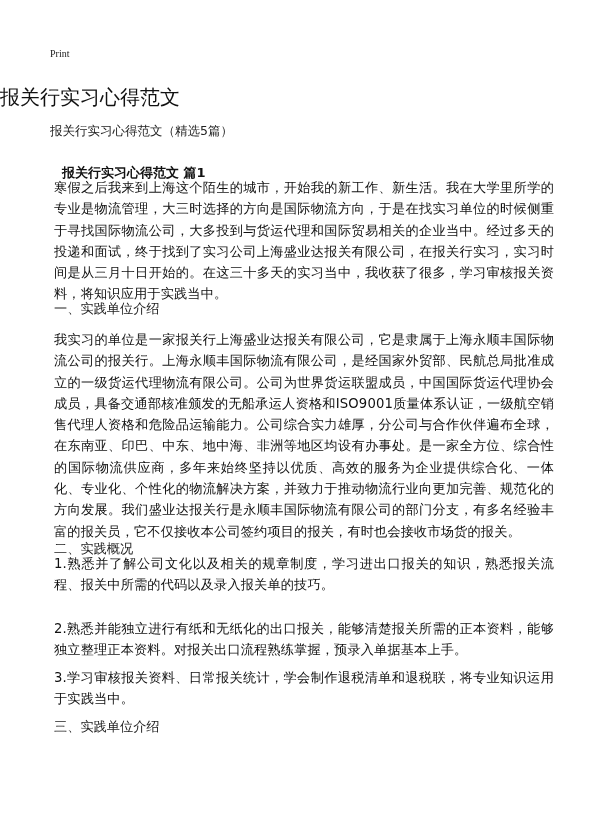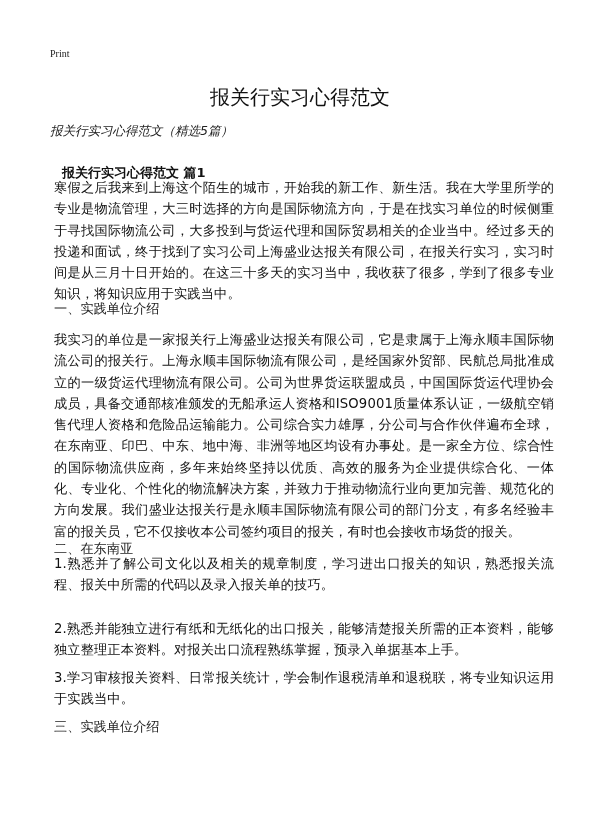--- a/index.html
+++ b/index.html
@@ -8,26 +8,26 @@
       font-family: "DejaVu Sans", "Liberation Sans", sans-serif;
       color: #111111;
     }
     .print-label {
       position: absolute; left: 50px; top: 48px;
       font-family: "Liberation Serif", "DejaVu Serif", serif;
       font-size: 10px; color: #222;
     }
     .doc-title {
       position: absolute; left: 0; width: 600px; top: 84px;
-      text-align: center; font-size: 20px; font-weight: normal; color: #111;
+      font-size: 20px; font-weight: normal; color: #111;
       margin: 0; letter-spacing: 0px;
     }
     .doc-subtitle {
       position: absolute; left: 50px; top: 123px;
-      font-size: 12.5px; color: #222; font-style: italic;
+      font-size: 12.5px; color: #222;
     }
     .section-heading {
       position: absolute; left: 50px; top: 152px;
       font-size: 13px; font-weight: bold; color: #111; margin: 12px;
     }
     .para {
       position: absolute; left: 54px; width: 500px;
       font-size: 13.2px; line-height: 21.3px; color: #111;
       letter-spacing: 0.15px; margin: 0;
       text-align: justify;
@@ -41,27 +41,27 @@
 <body>
 
 <div class="print-label">Print</div>
 
 <h1 class="doc-title">报关行实习心得范文</h1>
 
 <div class="doc-subtitle">报关行实习心得范文（精选5篇）</div>
 
 <h2 class="section-heading">报关行实习心得范文 篇1</h2>
 
-<p class="para" style="top:177px;">寒假之后我来到上海这个陌生的城市，开始我的新工作、新生活。我在大学里所学的专业是物流管理，大三时选择的方向是国际物流方向，于是在找实习单位的时候侧重于寻找国际物流公司，大多投到与货运代理和国际贸易相关的企业当中。经过多天的投递和面试，终于找到了实习公司上海盛业达报关有限公司，在报关行实习，实习时间是从三月十日开始的。在这三十多天的实习当中，我收获了很多，学到了很多专业知识，将知识应用于实践当中。</p>
+<p class="para" style="top:177px;">寒假之后我来到上海这个陌生的城市，开始我的新工作、新生活。我在大学里所学的专业是物流管理，大三时选择的方向是国际物流方向，于是在找实习单位的时候侧重于寻找国际物流公司，大多投到与货运代理和国际贸易相关的企业当中。经过多天的投递和面试，终于找到了实习公司上海盛业达报关有限公司，在报关行实习，实习时间是从三月十日开始的。在这三十多天的实习当中，我收获了很多，学习审核报关资料，将知识应用于实践当中。</p>
 
 <div class="subhead" style="top:300px;">一、实践单位介绍</div>
 
 <p class="para" style="top:329px;">我实习的单位是一家报关行上海盛业达报关有限公司，它是隶属于上海永顺丰国际物流公司的报关行。上海永顺丰国际物流有限公司，是经国家外贸部、民航总局批准成立的一级货运代理物流有限公司。公司为世界货运联盟成员，中国国际货运代理协会成员，具备交通部核准颁发的无船承运人资格和ISO9001质量体系认证，一级航空销售代理人资格和危险品运输能力。公司综合实力雄厚，分公司与合作伙伴遍布全球，在东南亚、印巴、中东、地中海、非洲等地区均设有办事处。是一家全方位、综合性的国际物流供应商，多年来始终坚持以优质、高效的服务为企业提供综合化、一体化、专业化、个性化的物流解决方案，并致力于推动物流行业向更加完善、规范化的方向发展。我们盛业达报关行是永顺丰国际物流有限公司的部门分支，有多名经验丰富的报关员，它不仅接收本公司签约项目的报关，有时也会接收市场货的报关。</p>
 
-<div class="subhead" style="top:540px;">二、在东南亚</div>
+<div class="subhead" style="top:540px;">二、实践概况</div>
 
 <p class="para" style="top:553px;">1.熟悉并了解公司文化以及相关的规章制度，学习进出口报关的知识，熟悉报关流程、报关中所需的代码以及录入报关单的技巧。</p>
 
 <p class="para" style="top:618px;">2.熟悉并能独立进行有纸和无纸化的出口报关，能够清楚报关所需的正本资料，能够独立整理正本资料。对报关出口流程熟练掌握，预录入单据基本上手。</p>
 
 <p class="para" style="top:667px;">3.学习审核报关资料、日常报关统计，学会制作退税清单和退税联，将专业知识运用于实践当中。</p>
 
 <div class="subhead" style="top:718px;">三、实践单位介绍</div>
 
 </body></html>

